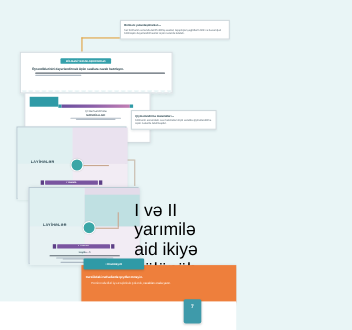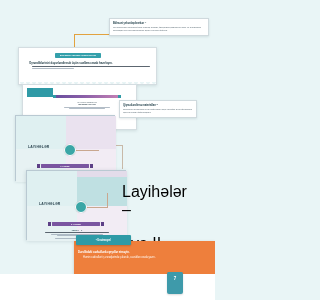--- a/index.html
+++ b/index.html
@@ -250,21 +250,20 @@
     <p class="ctitle">Bölməni yekunlaşdırarkən –</p>
     <p class="cbody">hər bölmənin sonunda təklif edilmiş suallar, tapşırıqlar şagirdlərin bilik və bacarıqları bölmüşün dəyərləndirməsiniz üçün nəzərdə tutulub.</p>
   </div>
 
   <div class="callout" id="callout-mid">
     <p class="ctitle">Qiymətləndirmə materialları –</p>
     <p class="cbody">bölmənin sonundakı cəs materialları kiçik surətdə qiymətləndirmə üçün nəzərdə tutulmuşdur.</p>
   </div>
 
   <div id="callout-bot" style="position:absolute;">
-    <p class="ctitle">Layihələr –</p>
     <p class="cbody">I və II yarımilə aid ikiyə bölünüb, şagird qruplarla yerinə yetirilməsi nəzərdə tutulur. Layihə mövzuları müxtəlif seçilib. Layihələri işləyərkən dərslikdə verilmiş müvafiq materiallardan, yaxud digər mənbələrdən faydalana bilərsiniz. Bu layihələr bilik və bacarıqlarınızın təkbişinə, yaradıcı təfəkkürünüzün inkişafına xidmət edir.</p>
   </div>
 
   <div id="tipbox">
     <div class="tip-h">Dərslikdəki cədvəllərdə qeydlər etməyin.</div>
     <div class="tip-b">Həmin cədvəlləri  iş vərəqlərində çəkərək, cavabları orada yazın.</div>
   </div>
   <div id="tip-tab">
     <span>• Unutmayın!</span>
   </div>

